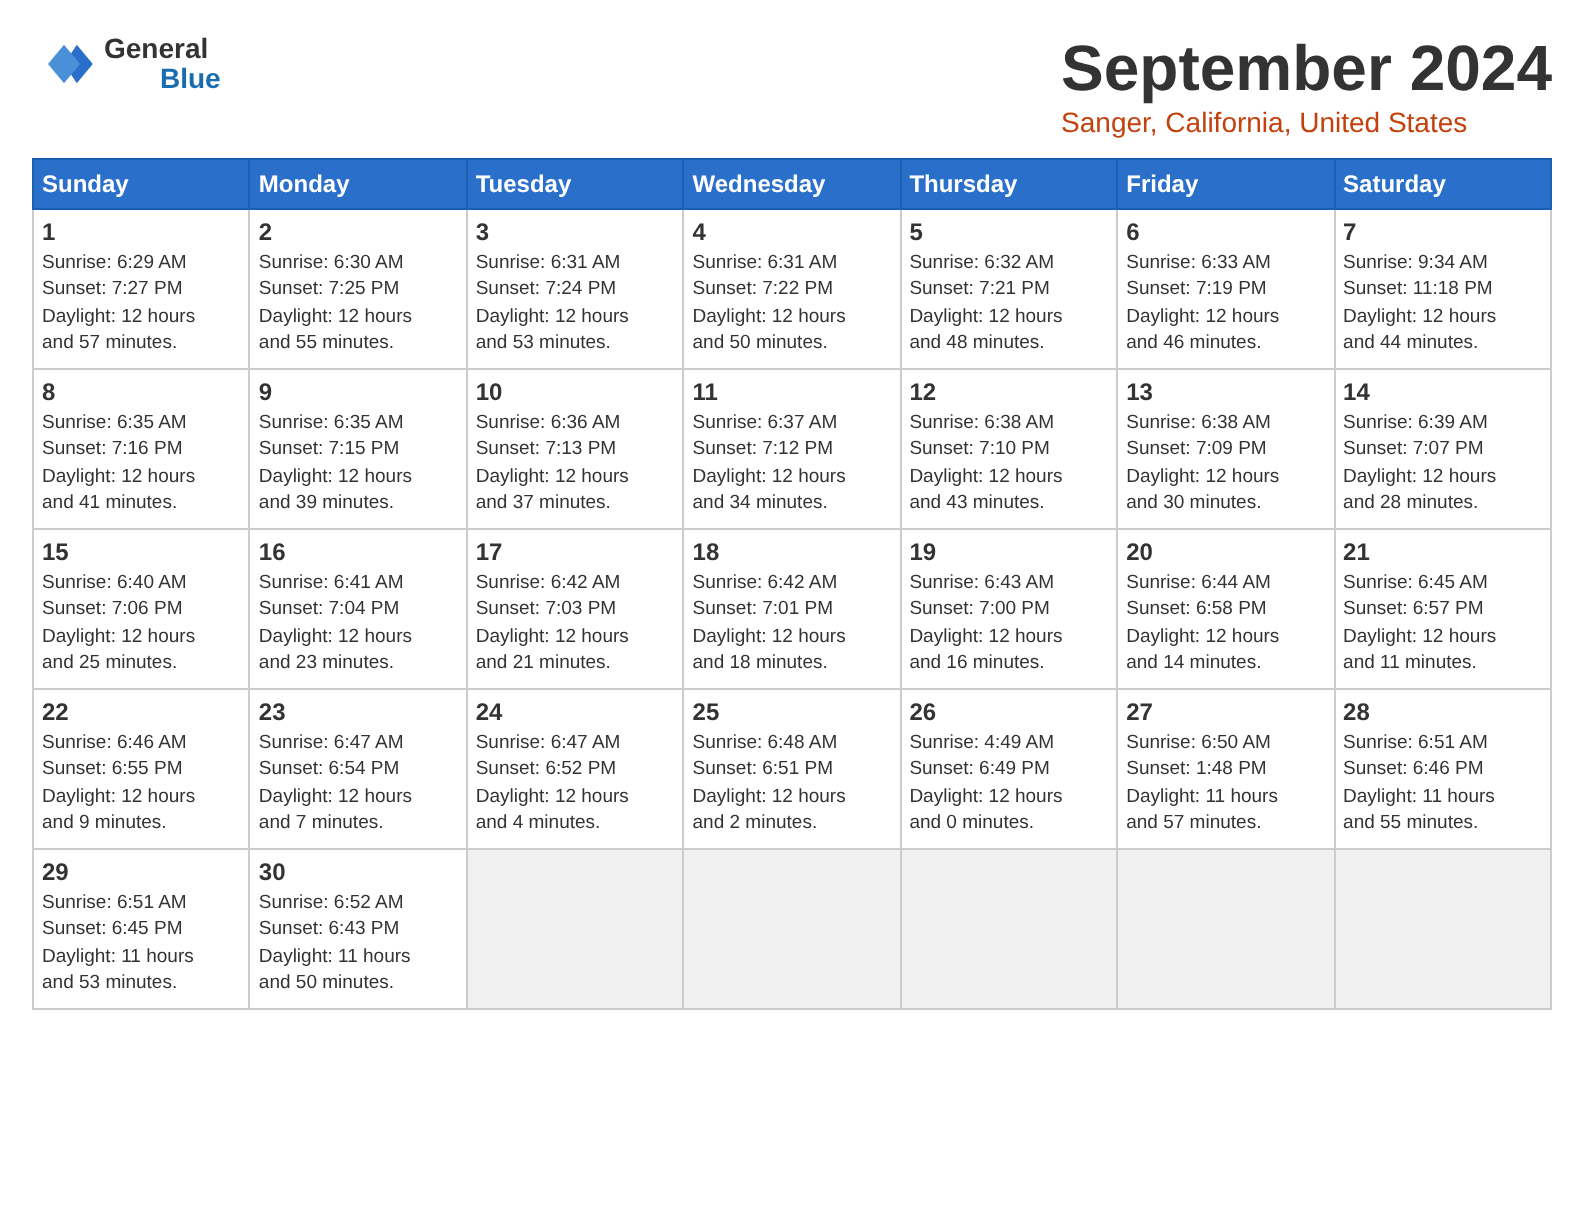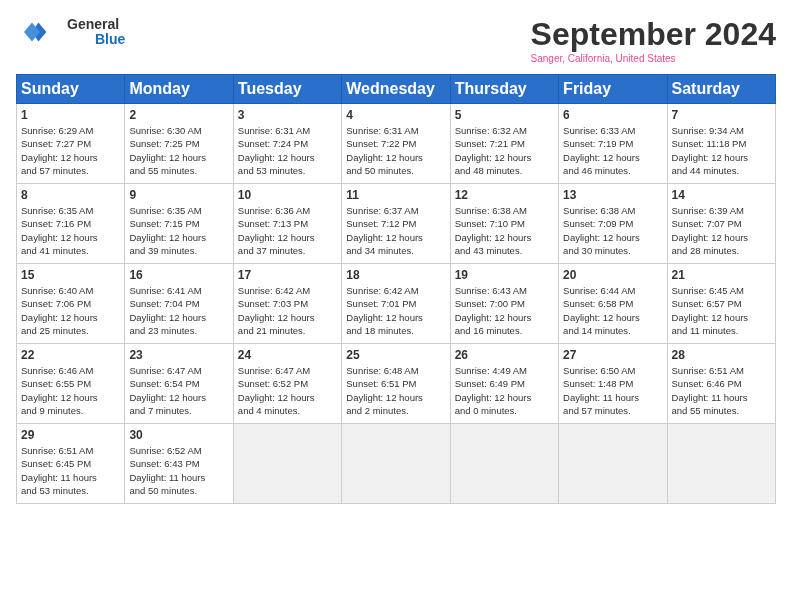--- a/index.html
+++ b/index.html
@@ -12,21 +12,21 @@
     }
     .header-area {
       display: flex;
       justify-content: space-between;
       align-items: flex-start;
       margin-bottom: 10px;
     }
     .logo {
       display: flex;
       align-items: center;
-      gap: 19px;
+      gap: 4px;
     }
     .logo-text {
       display: flex;
       flex-direction: column;
       line-height: 1.1;
     }
     .logo-general {
       font-size: 14px;
       font-weight: bold;
       color: #333;
@@ -43,32 +43,32 @@
     }
     .title-area {
       text-align: left;
     }
     .month-title {
       font-size: 32px;
       font-weight: bold;
       color: #333;
     }
     .location-title {
-      font-size: 10px;
-      color: #ec4899;
+      font-size: 14px;
+      color: #c2410c;
     }
     table {
       width: 100%;
       border-collapse: collapse;
       table-layout: fixed;
     }
     th {
       background-color: #2a6fc9;
       color: #fff;
-      font-size: 16px;
+      font-size: 12px;
       font-weight: bold;
       padding: 5px 4px;
       text-align: left;
       border: 1px solid #1a5fb0;
     }
     td {
       border: 1px solid #ccc;
       vertical-align: top;
       padding: 4px 4px;
       font-size: 9.5px;

